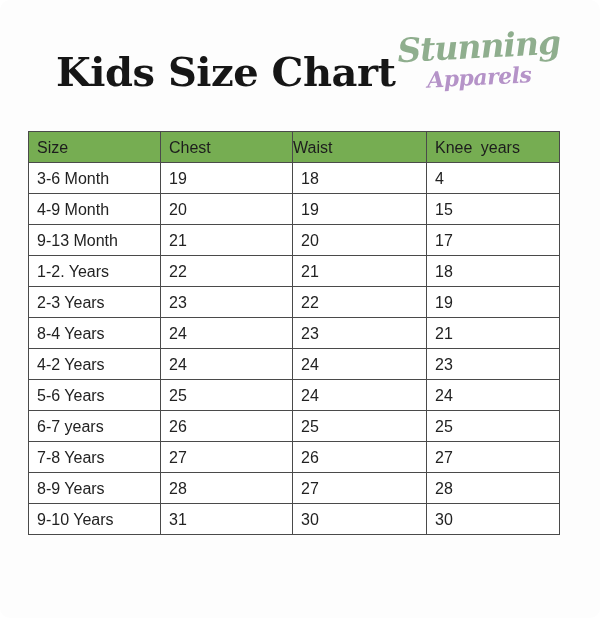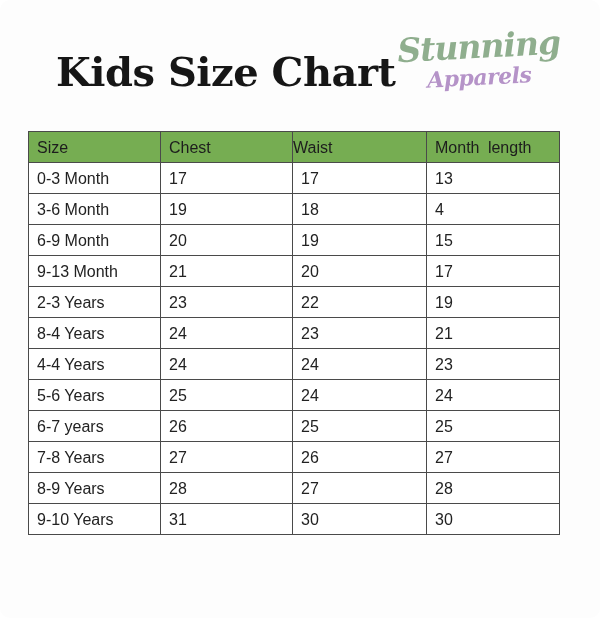--- a/index.html
+++ b/index.html
@@ -83,62 +83,62 @@
       <col class="c1">
         <col class="c2">
         <col class="c3">
         <col class="c4">
     </colgroup>
     <thead>
       <tr id="thead-row">
           <th>Size</th>
           <th>Chest</th>
           <th>Waist</th>
-          <th>Month length</th>
+          <th>Knee years</th>
         </tr>
     </thead>
     <tbody id="tbody">
-        <tr>
-          <td>0-3 Month</td>
-          <td>17</td>
-          <td>17</td>
-          <td>13</td>
-        </tr>
         <tr>
           <td>3-6 Month</td>
           <td>19</td>
           <td>18</td>
           <td>4</td>
         </tr>
         <tr>
-          <td>6-9 Month</td>
+          <td>4-9 Month</td>
           <td>20</td>
           <td>19</td>
           <td>15</td>
         </tr>
         <tr>
           <td>9-13 Month</td>
           <td>21</td>
           <td>20</td>
           <td>17</td>
+        </tr>
+        <tr>
+          <td>1-2. Years</td>
+          <td>22</td>
+          <td>21</td>
+          <td>18</td>
         </tr>
         <tr>
           <td>2-3 Years</td>
           <td>23</td>
           <td>22</td>
           <td>19</td>
         </tr>
         <tr>
           <td>8-4 Years</td>
           <td>24</td>
           <td>23</td>
           <td>21</td>
         </tr>
         <tr>
-          <td>4-4 Years</td>
+          <td>4-2 Years</td>
           <td>24</td>
           <td>24</td>
           <td>23</td>
         </tr>
         <tr>
           <td>5-6 Years</td>
           <td>25</td>
           <td>24</td>
           <td>24</td>
         </tr>

